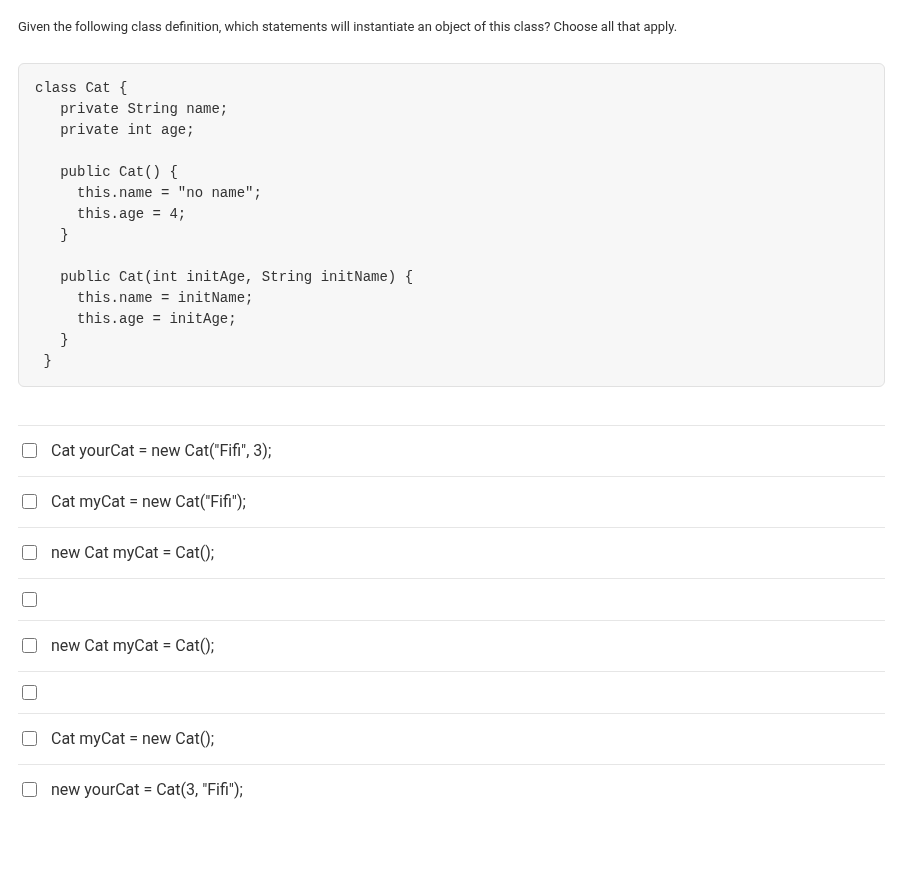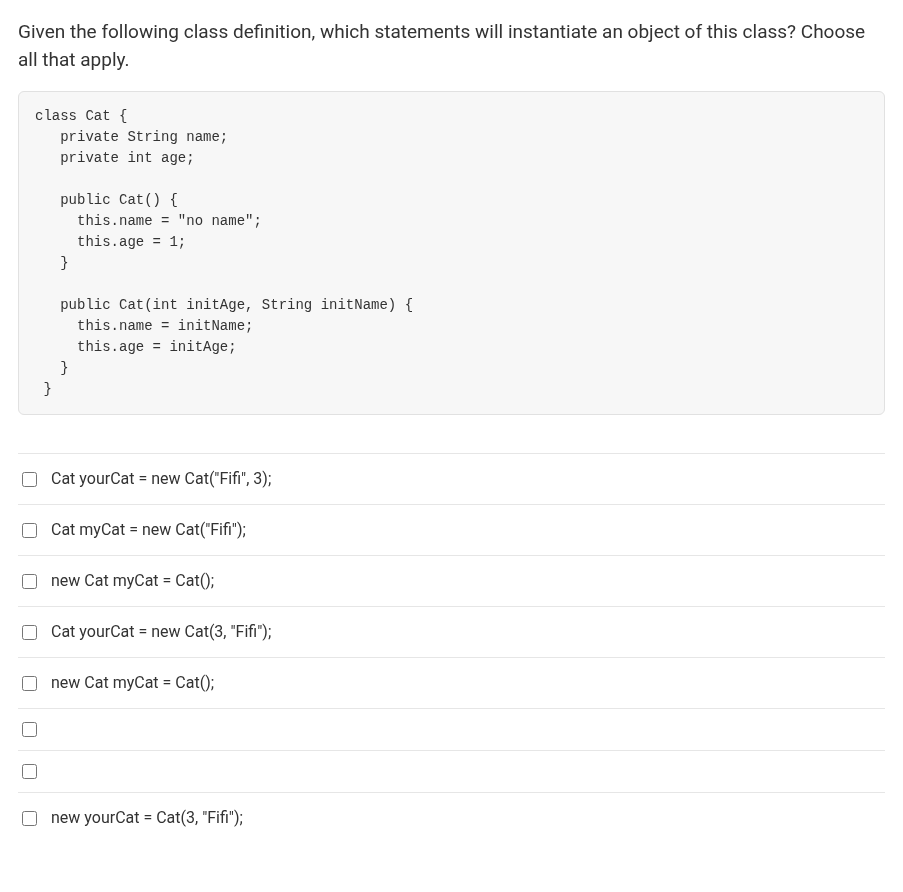--- a/index.html
+++ b/index.html
@@ -6,23 +6,23 @@
   body {
     font-family: -apple-system, BlinkMacSystemFont, "Segoe UI", Roboto, Arial, sans-serif;
     background: #ffffff;
     color: #333;
     padding: 18px;
     width: 903px;
     font-size: 16px;
     line-height: 1.5;
   }
   .question-text {
-    font-size: 19px;
+    font-size: 13px;
     color: #333;
-    margin-bottom: 18px;
+    margin-bottom: 26px;
     line-height: 1.45;
   }
   .code-block {
     background: #f7f7f7;
     border: 1px solid #e1e1e1;
     border-radius: 6px;
     padding: 14px 16px;
     font-family: "Consolas", "Monaco", "Courier New", monospace;
     font-size: 14px;
     line-height: 1.5;
@@ -58,21 +58,21 @@
 <body>
 
 <div class="question-text">Given the following class definition, which statements will instantiate an object of this class? Choose all that apply.</div>
 
 <div class="code-block">class Cat {
    private String name;
    private int age;
 
    public Cat() {
      this.name = "no name";
-     this.age = 1;
+     this.age = 4;
    }
 
    public Cat(int initAge, String initName) {
      this.name = initName;
      this.age = initAge;
    }
  }</div>
 
 <div class="options">
   <div class="option-row">
@@ -82,30 +82,30 @@
   <div class="option-row">
     <input type="checkbox" style="">
     <span class="option-label">Cat myCat = new Cat("Fifi");</span>
   </div>
   <div class="option-row">
     <input type="checkbox" style="">
     <span class="option-label">new Cat myCat = Cat();</span>
   </div>
   <div class="option-row">
     <input type="checkbox" style="">
-    <span class="option-label">Cat yourCat = new Cat(3, "Fifi");</span>
   </div>
   <div class="option-row">
     <input type="checkbox" style="">
     <span class="option-label">new Cat myCat = Cat();</span>
   </div>
   <div class="option-row">
     <input type="checkbox" style="">
   </div>
   <div class="option-row">
     <input type="checkbox" style="">
+    <span class="option-label">Cat myCat = new Cat();</span>
   </div>
   <div class="option-row">
     <input type="checkbox" style="">
     <span class="option-label">new yourCat = Cat(3, "Fifi");</span>
   </div>
 
 </div>
 
 </body></html>

